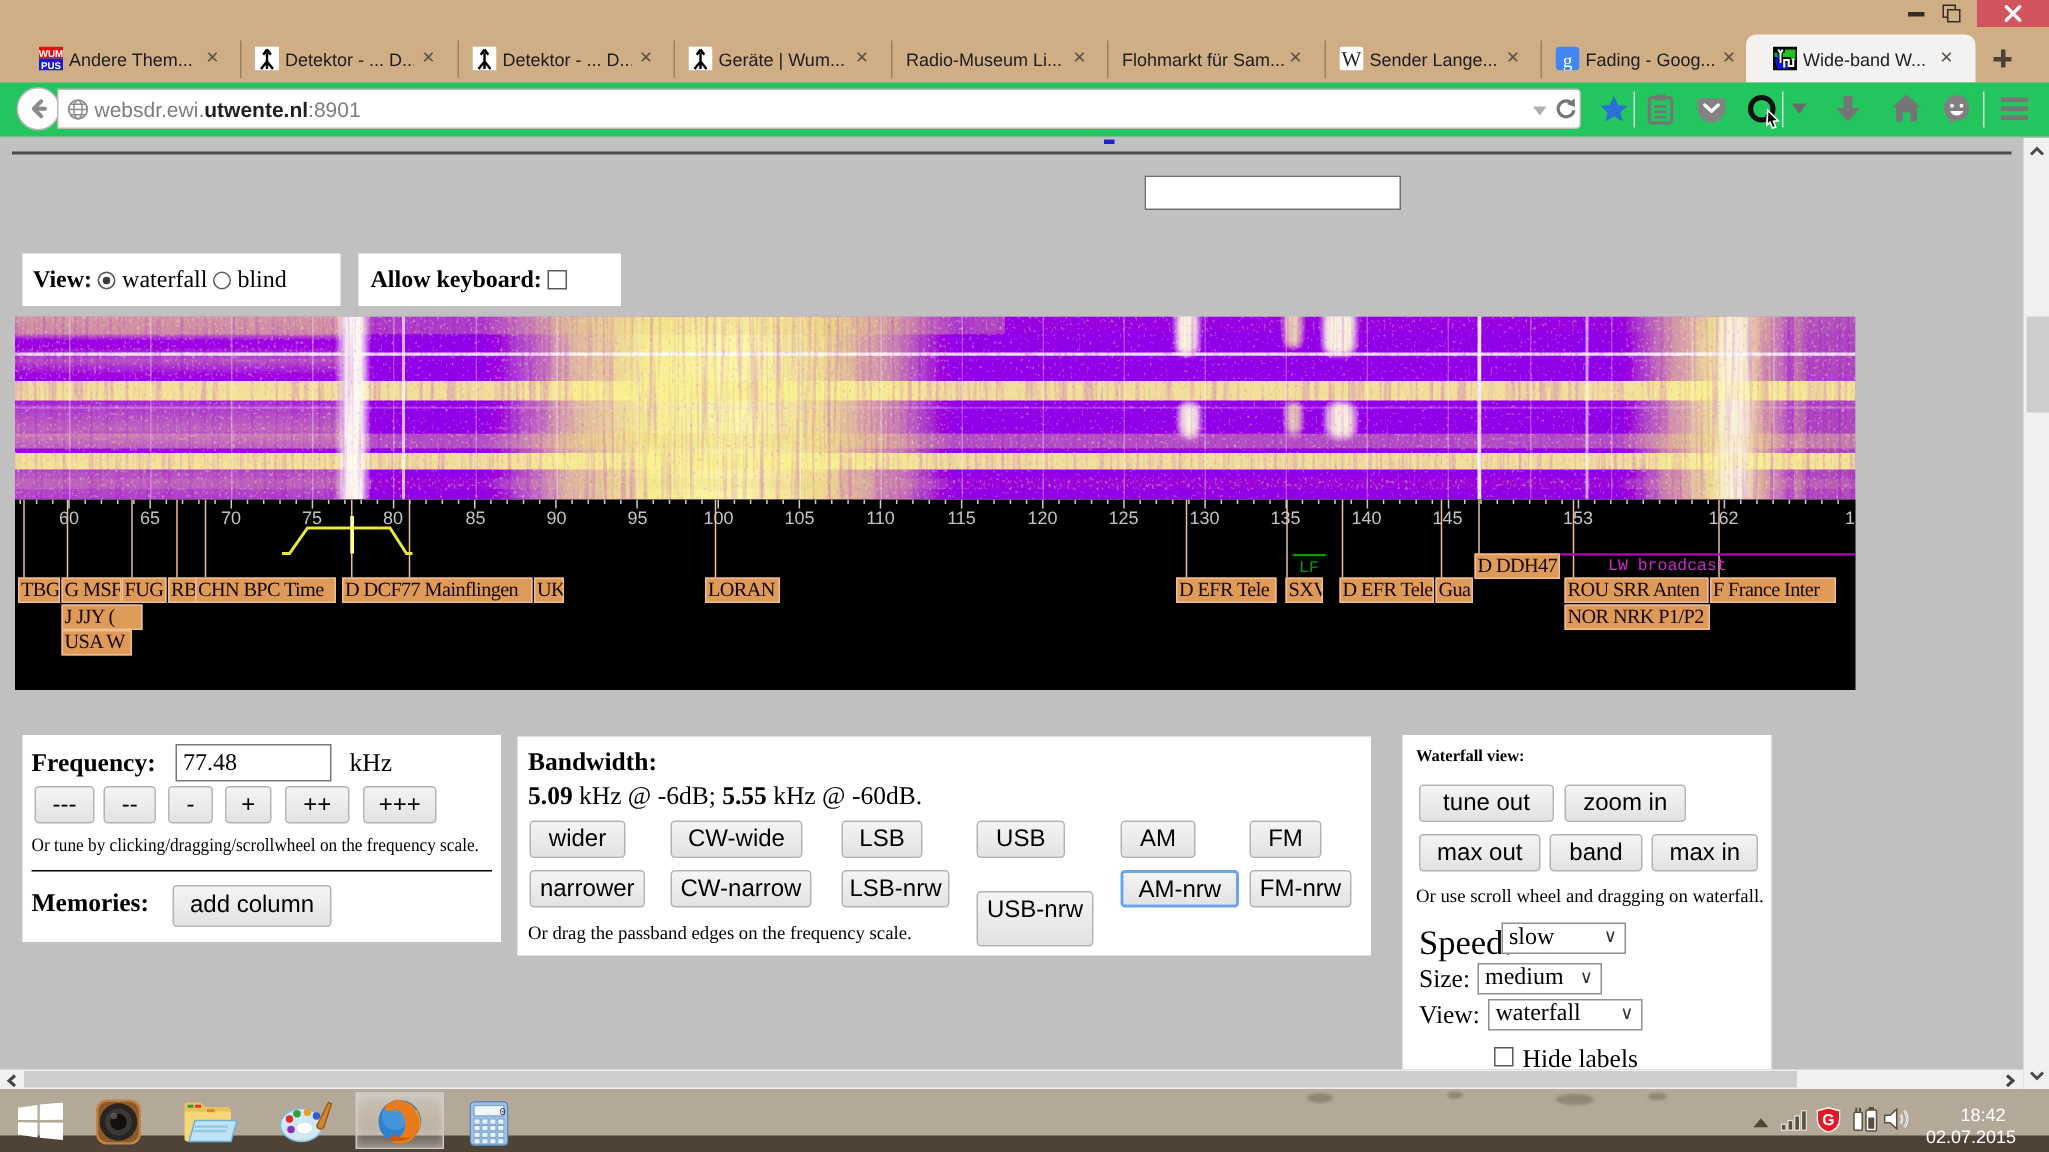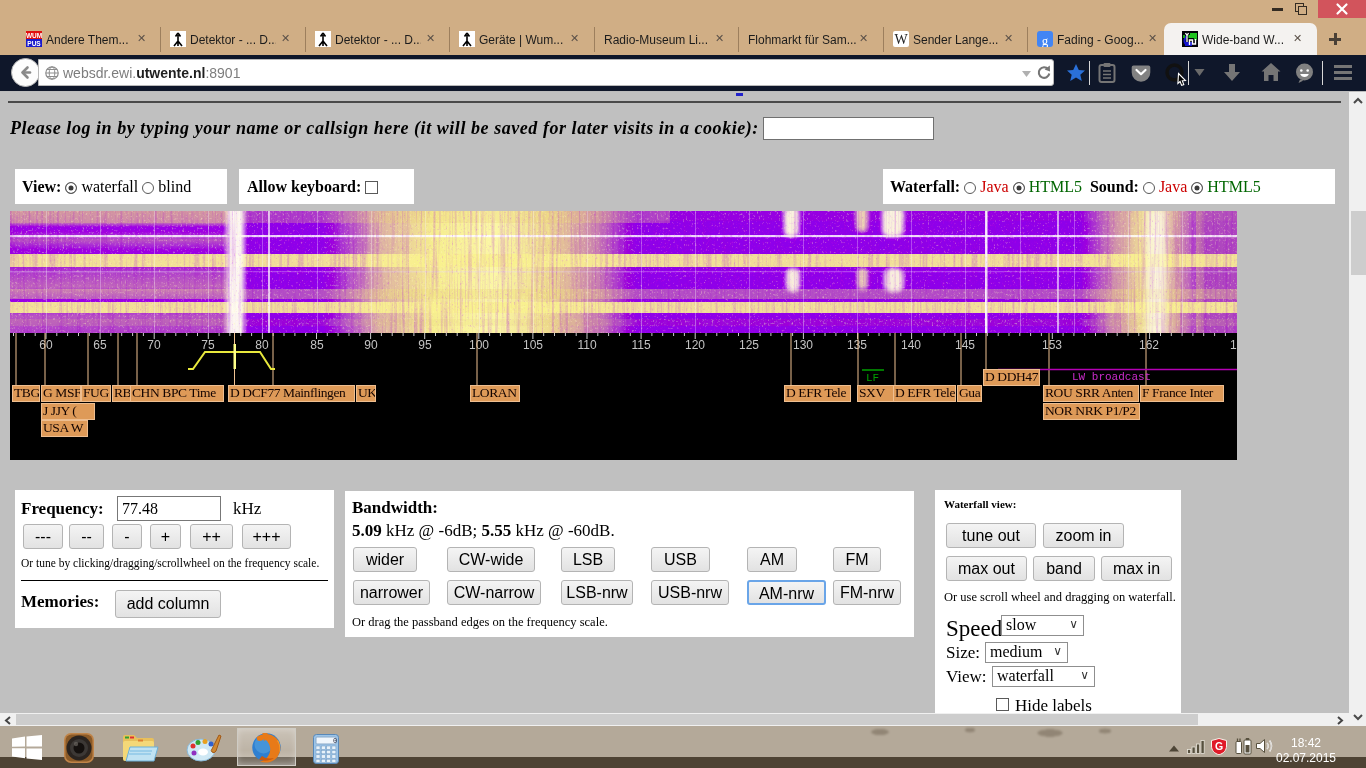--- a/index.html
+++ b/index.html
@@ -11,21 +11,21 @@
 #menubar u{text-decoration:underline}
 .winbtn{position:absolute;color:#3a322a}
 #closebtn{position:absolute;left:1318px;top:0;width:48px;height:18px;background:#d2545c}
 .tab{position:absolute;top:24px;height:31px;font-size:12px;color:#1c1c1c;white-space:nowrap;overflow:hidden}
 .tab .ttl{position:absolute;top:9px;left:29px;width:86px;overflow:hidden}
 .tab .tx{position:absolute;top:8px;left:120px;color:#5a5048;font-size:11px}
 .tabsep{position:absolute;top:27px;width:1px;height:25px;background:rgba(96,70,45,.45)}
 .fav{position:absolute;left:9px;top:7px;width:16px;height:16px}
 #activetab{position:absolute;left:1164px;top:23px;width:153px;height:32px;background:#f4f2f0;border-radius:7px 7px 0 0}
 
-#navbar{position:absolute;left:0;top:55px;width:1366px;height:37px;background:#0f172a;border-bottom:1px solid #bcbcbc}
+#navbar{position:absolute;left:0;top:55px;width:1366px;height:37px;background:#22c55e;border-bottom:1px solid #bcbcbc}
 #backbtn{position:absolute;left:11px;top:3px;width:29px;height:29px;border-radius:50%;background:#fdfdfd;border:1px solid #b5b5b5}
 #urlbar{position:absolute;left:38px;top:4px;width:1016px;height:27px;background:#fff;border:1px solid #b9b9b9;border-radius:0 3px 3px 0;font-size:14px;color:#7d7d7d}
 #urlbar .host{color:#1f1f1f;font-weight:bold}
 
 #page{position:absolute;left:0;top:92px;width:1349px;height:621px;background:#c0c0c0;overflow:hidden}
 #page hr.toprule{position:absolute;left:8px;top:9px;width:1333px;border:none;border-top:2px solid #4a4a4a}
 #loginline{position:absolute;left:10px;top:26px;font:bold italic 18px "Liberation Serif",serif;color:#000;letter-spacing:0.55px}
 #logininput{position:absolute;left:763px;top:25px;width:171px;height:23px;background:#fff;border:1px solid #707070}
 .whitebox{position:absolute;background:#fff;font-family:"Liberation Serif",serif;font-size:16px;white-space:nowrap}
 .radio{display:inline-block;width:12px;height:12px;border-radius:50%;border:1px solid #595959;background:#fff;vertical-align:-2px}
@@ -39,21 +39,21 @@
 .panel{position:absolute;background:#fff;font-family:"Liberation Serif",serif}
 .btn{position:absolute;background:linear-gradient(180deg,#f4f4f4,#e2e2e2);border:1px solid #b4b4b4;border-radius:3px;font:16px "Liberation Sans",sans-serif;color:#000;text-align:center}
 .sel{position:absolute;background:#fff;border:1px solid #8f8f8f;font:16px "Liberation Serif",serif;padding-left:4px}
 .sel:after{content:"\2228";position:absolute;right:5px;top:1px;font:12px "Liberation Sans",sans-serif;color:#333}
 
 #vscroll{position:absolute;left:1349px;top:92px;width:17px;height:634px;background:#f0f0f0}
 #hscroll{position:absolute;left:0;top:713px;width:1349px;height:13px;background:#f0f0f0}
 
 #taskbar{position:absolute;left:0;top:726px;width:1366px;height:42px;background:#b4a999}
 #taskbar .bottomstrip{position:absolute;left:0;top:31px;width:1366px;height:11px;background:#4e4334}
-.trayclock{position:absolute;color:#fff;font:12px "Liberation Sans",sans-serif;text-align:center}
+.trayclock{position:absolute;color:#fff;font:12px "Liberation Sans",sans-serif;text-align:right}
 </style></head>
 <body>
 <div id="titlebar">
   <div class="winbtn" style="left:1272px;top:8px;width:11px;height:3px;background:#332b22"></div>
   <div class="winbtn" style="left:1295px;top:3px;width:9px;height:9px;border:1.5px solid #332b22"></div>
   <div class="winbtn" style="left:1298px;top:6px;width:9px;height:9px;border:1.5px solid #332b22;background:#d0ae85"></div>
   <div id="closebtn">
       <svg style="position:absolute;left:17px;top:2px" width="14" height="14" viewBox="0 0 14 14">
         <path d="M2.5 2.5 L11.5 11.5 M11.5 2.5 L2.5 11.5" stroke="#fff" stroke-width="2.2" stroke-linecap="round"></path>
       </svg>
@@ -206,31 +206,27 @@
       </svg>
     <div style="position:absolute;left:1322px;top:6px;width:1px;height:24px;background:#d8d8d8"></div>
     <div style="position:absolute;left:1334px;top:10px;width:18px;height:3px;background:#757575"></div>
     <div style="position:absolute;left:1334px;top:16px;width:18px;height:3px;background:#757575"></div>
     <div style="position:absolute;left:1334px;top:22px;width:18px;height:3px;background:#757575"></div>
   </div>
 </div>
 <div id="page">
   <hr class="toprule">
   <div style="position:absolute;left:736px;top:1px;width:7px;height:3px;background:#2222cc"></div>
-  <div id="loginline">Please log in by typing your name or callsign here (it will be saved for later visits in a cookie):</div>
   <div id="logininput"></div>
 
   <div class="whitebox" style="left:239px;top:77px;width:175px;height:35px;line-height:35px">
     <b style="margin-left:8px">Allow keyboard:</b> <span class="checkbox"></span>
   </div>
   <div class="whitebox" style="left:15px;top:77px;width:212px;height:35px;line-height:35px">
     <b style="margin-left:7px">View:</b> <span class="radio on"></span> waterfall <span class="radio"></span> blind
-  </div>
-  <div class="whitebox" style="left:883px;top:77px;width:452px;height:35px;line-height:35px">
-    <b style="margin-left:7px">Waterfall:</b> <span class="radio"></span> <span style="color:#c00">Java</span> <span class="radio on"></span> <span style="color:#060">HTML5</span>&nbsp;&nbsp;<b>Sound:</b> <span class="radio"></span> <span style="color:#c00">Java</span> <span class="radio on"></span> <span style="color:#060">HTML5</span>
   </div>
 
   <div id="wf">
   <svg width="1227" height="122" viewBox="0 0 1227 122">
   <defs>
     <filter id="bl2" x="-40%" y="-40%" width="180%" height="180%">
             <feGaussianBlur stdDeviation="2"></feGaussianBlur>
           </filter>
     <filter id="satu">
             <feColorMatrix type="saturate" values="1.12"></feColorMatrix>
@@ -513,21 +509,21 @@
   </svg>
   <div class="stlabel" style="left:2px;top:52px;width:28px">TBG</div>
   <div class="stlabel" style="left:31px;top:52px;width:40px">G MSF</div>
   <div class="stlabel" style="left:71px;top:52px;width:30px">FUG</div>
   <div class="stlabel" style="left:102px;top:52px;width:19px">RB</div>
   <div class="stlabel" style="left:120px;top:52px;width:94px">CHN BPC Time</div>
   <div class="stlabel" style="left:218px;top:52px;width:127px">D DCF77 Mainflingen</div>
   <div class="stlabel" style="left:346px;top:52px;width:20px">UK</div>
   <div class="stlabel" style="left:460px;top:52px;width:50px">LORAN</div>
   <div class="stlabel" style="left:774px;top:52px;width:67px">D EFR Tele</div>
-  <div class="stlabel" style="left:847px;top:52px;width:38px">SXV</div>
+  <div class="stlabel" style="left:847px;top:52px;width:25px">SXV</div>
   <div class="stlabel" style="left:883px;top:52px;width:63px">D EFR Tele</div>
   <div class="stlabel" style="left:947px;top:52px;width:25px">Gua</div>
   <div class="stlabel" style="left:973px;top:36px;width:57px">D DDH47</div>
   <div class="stlabel" style="left:1033px;top:52px;width:96px">ROU SRR Anten</div>
   <div class="stlabel" style="left:1130px;top:52px;width:84px">F France Inter</div>
   <div class="stlabel" style="left:31px;top:70px;width:54px">J JJY (</div>
   <div class="stlabel" style="left:1033px;top:70px;width:97px">NOR NRK P1/P2</div>
   <div class="stlabel" style="left:31px;top:87px;width:47px">USA W</div>
   </div>
 
@@ -551,21 +547,21 @@
     <div style="position:absolute;left:7px;top:30px;font-size:17px"><b>5.09</b> kHz @ -6dB; <b>5.55</b> kHz @ -60dB.</div>
     <div class="btn" style="left:8px;top:56px;width:64px;height:25px;line-height:23px">wider</div>
     <div class="btn" style="left:102px;top:56px;width:88px;height:25px;line-height:23px">CW-wide</div>
     <div class="btn" style="left:216px;top:56px;width:54px;height:25px;line-height:23px">LSB</div>
     <div class="btn" style="left:306px;top:56px;width:59px;height:25px;line-height:23px">USB</div>
     <div class="btn" style="left:402px;top:56px;width:50px;height:25px;line-height:23px">AM</div>
     <div class="btn" style="left:488px;top:56px;width:48px;height:25px;line-height:23px">FM</div>
     <div class="btn" style="left:8px;top:89px;width:77px;height:25px;line-height:23px">narrower</div>
     <div class="btn" style="left:102px;top:89px;width:94px;height:25px;line-height:23px">CW-narrow</div>
     <div class="btn" style="left:216px;top:89px;width:72px;height:25px;line-height:23px">LSB-nrw</div>
-    <div class="btn" style="left:306px;top:89px;width:78px;height:25px;line-height:23px">USB-nrw</div>
+    <div class="btn" style="left:306px;top:103px;width:78px;height:37px;line-height:23px">USB-nrw</div>
     <div class="btn" style="left:402px;top:89px;width:79px;height:25px;line-height:23px;border:2px solid #6aa5e8">AM-nrw</div>
     <div class="btn" style="left:488px;top:89px;width:68px;height:25px;line-height:23px">FM-nrw</div>
     <div style="position:absolute;left:7px;top:124px;font-size:12.5px;white-space:nowrap">Or drag the passband edges on the frequency scale.</div>
   </div>
   <div class="panel" id="wvpanel" style="left:935px;top:398px;width:246px;height:223px">
     <b style="position:absolute;left:9px;top:8px;font-size:11px">Waterfall view:</b>
     <div class="btn" style="left:11px;top:33px;width:90px;height:25px;line-height:23px">tune out</div>
     <div class="btn" style="left:108px;top:33px;width:81px;height:25px;line-height:23px">zoom in</div>
     <div class="btn" style="left:11px;top:66px;width:81px;height:25px;line-height:23px">max out</div>
     <div class="btn" style="left:98px;top:66px;width:62px;height:25px;line-height:23px">band</div>

